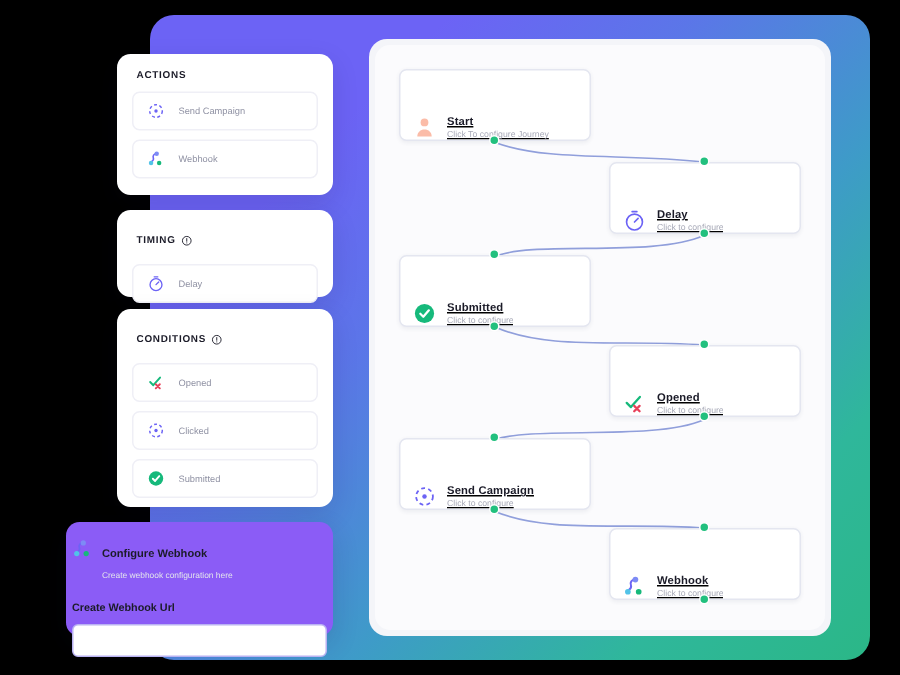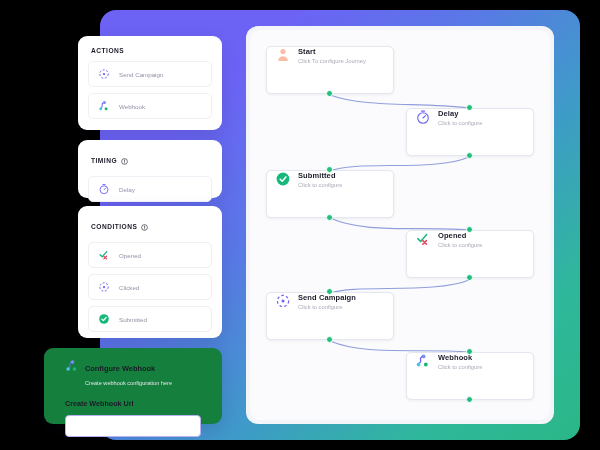--- a/index.html
+++ b/index.html
@@ -49,23 +49,24 @@
 
   
   .node {
     position: absolute;
     width: 128px; height: 48px;
     background: #FFFFFF;
     border: 1px solid #E4E6F0;
     border-radius: 5px;
     box-shadow: 0 1px 3px rgba(40,50,90,0.07);
     display: flex;
-    align-items: flex-start;
+    align-items: flex-end;
     padding: 0 8px;
     gap: 7px;
+    text-decoration: underline;
   }
   .node-ico {
     width: 16px; height: 16px;
     flex: 0 0 16px;
     display: flex; align-items: center; justify-content: center;
   }
   .node-txt { display: flex; flex-direction: column; gap: 2px; overflow: hidden; }
   .node-title {
     font-size: 7.5px; font-weight: bold; color: #1B1B28;
     letter-spacing: .1px; white-space: nowrap;
@@ -107,24 +108,24 @@
     padding: 0 9px; gap: 9px;
   }
   .row-ico { width: 12px; height: 12px; flex: 0 0 12px; display:flex; align-items:center; justify-content:center; }
   .row-label { font-size: 6.2px; color: #8F91A3; white-space: nowrap; }
 
   
   .wh-panel {
     position: absolute;
     left: 44px; top: 348px;
     width: 178px; height: 76px;
-    background: #15803d;
+    background: #8b5cf6;
     border-radius: 9px;
     box-shadow: 0 6px 18px rgba(20,25,60,0.15);
-    padding: 11px 21px;
+    padding: 11px 4px;
   }
   .wh-head { display: flex; align-items: center; gap: 6px; }
   .wh-title { font-size: 7.4px; font-weight: bold; color: #1B1B28; }
   .wh-sub { font-size: 5.6px; color: #E2E3EC; margin: 3px 0 0 20px; }
   .wh-field-label {
     font-size: 7.2px; font-weight: bold; color: #1B1B28;
     margin-top: 13px;
   }
   .wh-input {
     margin-top: 7px;

